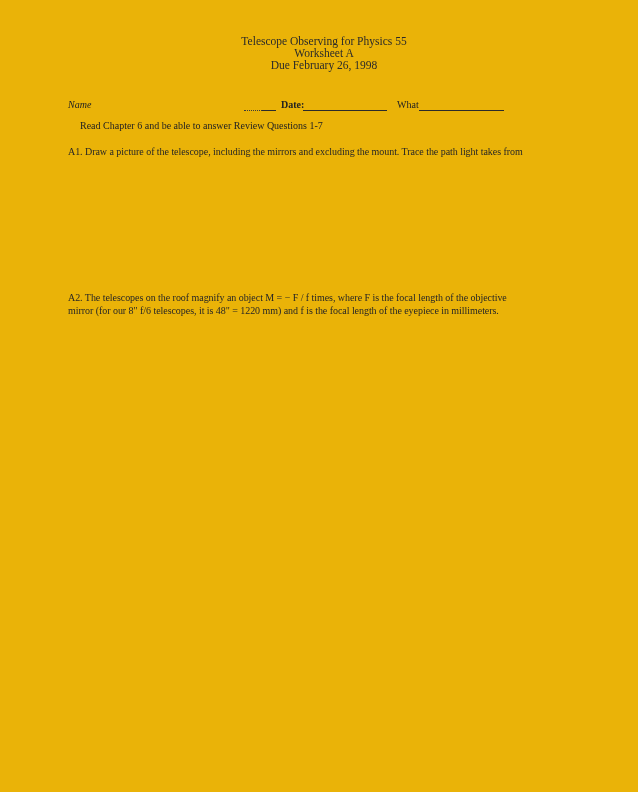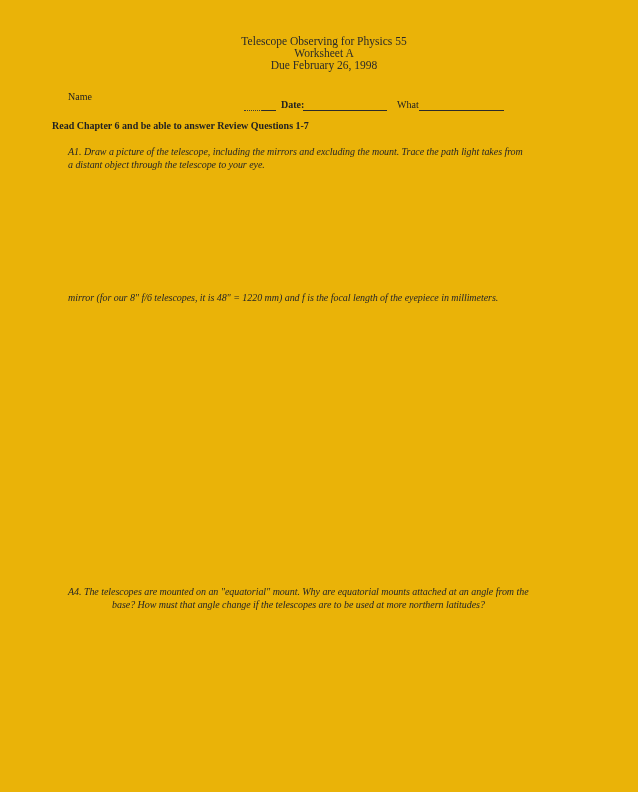--- a/index.html
+++ b/index.html
@@ -44,54 +44,50 @@
   .line-dotted { border-bottom: 1px dotted #3a3a3a; }
   .question {
     position: absolute;
     left: 68px;
     width: 506px;
     font-size: 10px;
     line-height: 12.6px;
     letter-spacing: -0.05px;
     color: #262626;
   }
-  .question .q-line { white-space: nowrap; font-style: italic; }
+  .question .q-line { white-space: nowrap; }
   .q4-indent { padding-left: 44px; }
 </style>
 </head>
 <body>
 
 <div class="sheet">
 
   <div class="title-block">
     <div>Telescope Observing for Physics 55</div>
     <div>Worksheet A</div>
     <div>Due February 26, 1998</div>
   </div>
 
-  <div class="abs" style="left:68px; top:91px;">Name</div>
+  <div class="abs" style="left:68px; top:99px;font-style:italic;">Name</div>
   <div class="fill-line line-dotted" style="left:244px; top:99px; width:18px;"></div>
   <div class="fill-line line-solid" style="left:262px; top:99px; width:14px;"></div>
   <div class="abs" style="left:281px; top:99px;font-weight:bold;">Date:</div>
   <div class="fill-line line-solid" style="left:303px; top:99px; width:84px;"></div>
   <div class="abs" style="left:397px; top:99px;">What</div>
   <div class="fill-line line-solid" style="left:419px; top:99px; width:85px;"></div>
 
-  <div class="abs" style="left:52px; top:120px;font-weight:bold;">Read Chapter 6 and be able to answer Review Questions 1-7</div>
+  <div class="abs" style="left:80px; top:120px;">Read Chapter 6 and be able to answer Review Questions 1-7</div>
 
   <div class="question" style="top:146px;">
     <div class="q-line">A1.  Draw a picture of the telescope, including the mirrors and excluding the mount.  Trace the path light takes from</div>
-    <div class="q-line">a distant object through the telescope to your eye.</div>
   </div>
 
   <div class="question" style="top:292px;">
+    <div class="q-line">A2.  The telescopes on the roof magnify an object M = − F / f  times, where F is the focal length of the objective</div>
     <div class="q-line">mirror (for our 8" f/6 telescopes, it is 48" = 1220 mm) and f is the focal length of the eyepiece in millimeters.</div>
   </div>
 
   <div class="question" style="top:457px;">
   </div>
 
-  <div class="question" style="top:586px;">
-    <div class="q-line">A4.  The telescopes are mounted on an "equatorial" mount.  Why are equatorial mounts attached at an angle from the</div>
-    <div class="q-line q4-indent">base?  How must that angle change if the telescopes are to be used at more northern latitudes?</div>
-  </div>
 
 </div>
 
 </body></html>

